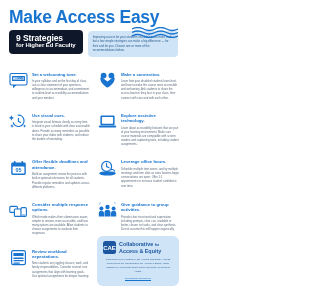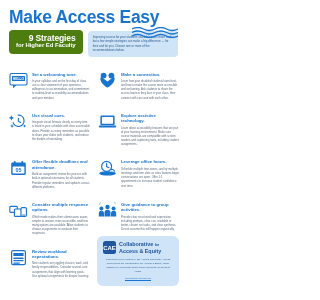--- a/index.html
+++ b/index.html
@@ -14,22 +14,22 @@
   
   .header{padding:9px 9px 0 9px;position:relative;}
   .title{
     font-size:17.5px;font-weight:bold;letter-spacing:-0.3px;
     color:#1874cf;line-height:1.0;margin:0 0 1px 0;
     white-space:nowrap;
   }
   .wave-wrap{position:absolute;right:9px;top:24px;width:46px;height:11px;}
   .badge-row{display:flex;align-items:flex-start;gap:5px;margin-top:3px;}
   .badge{
-    background:#4d7c0f;color:#fff;border-radius:4px;
-    padding:4px 7px 4px 7px;flex:0 0 auto;text-align:right;
+    background:#0f172a;color:#fff;border-radius:4px;
+    padding:4px 7px 4px 7px;flex:0 0 auto;
   }
   .badge-line1{font-size:8.5px;font-weight:bold;line-height:1.05;letter-spacing:-0.1px;}
   .badge-line2{font-size:6px;font-weight:bold;line-height:1.3;letter-spacing:-0.05px;}
   .intro{
     flex:1 1 auto;background:#cfe4f7;border-radius:4px;
     padding:4px 5px;margin-top:1px;
     font-size:2.9px;line-height:1.55;color:#2c5d8f;
   }
 
   

